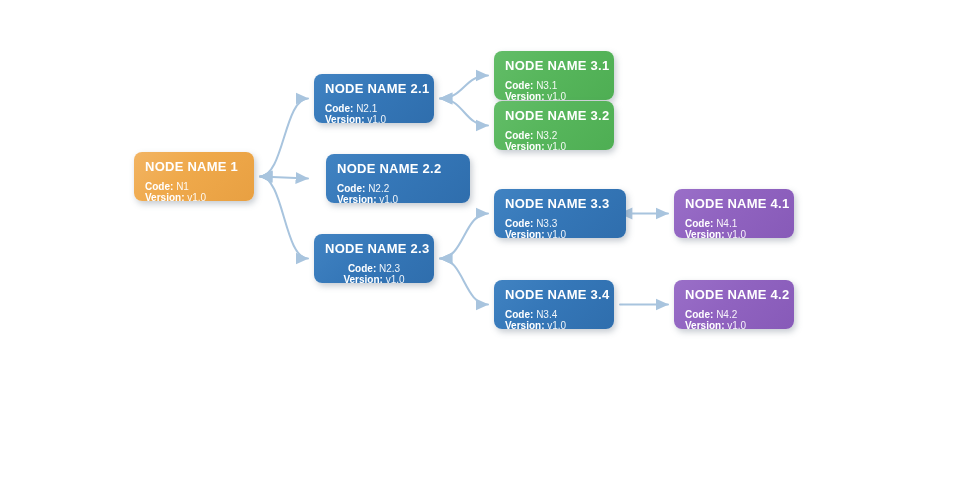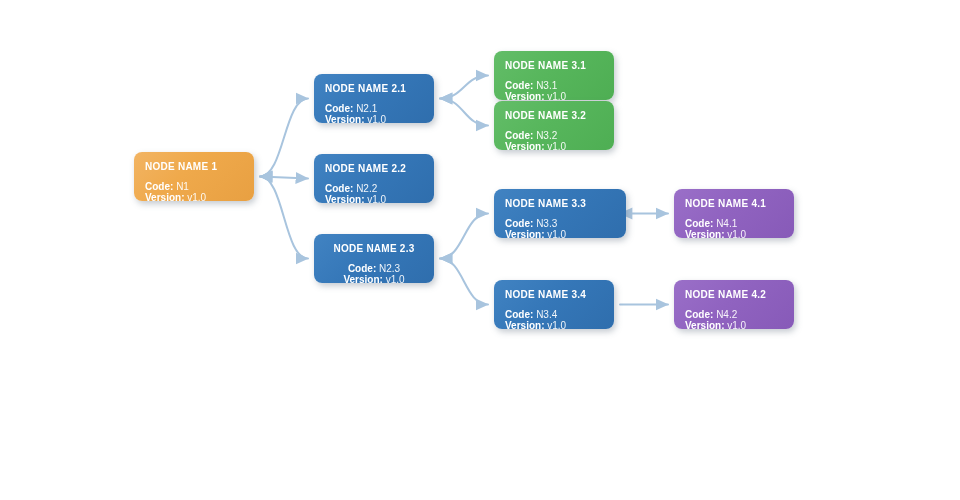--- a/index.html
+++ b/index.html
@@ -32,21 +32,21 @@
   .node {
     position: absolute;
     box-sizing: border-box;
     border-radius: 8px;
     padding: 9px 11px 10px 11px;
     color: #ffffff;
     box-shadow: 2px 3px 6px rgba(120,130,145,0.42);
     overflow: hidden;
   }
   .node .title {
-    font-size: 10px;
+    font-size: 13px;
     font-weight: bold;
     letter-spacing: 0.25px;
     line-height: 12px;
     margin: 0 0 9px 0;
     white-space: nowrap;
   }
   .node .field {
     font-size: 10px;
     line-height: 10.5px;
     white-space: nowrap;
@@ -117,21 +117,21 @@
     <p class="field">
       <span class="k">Code:</span>
       <span class="v">N2.1</span>
     </p>
     <p class="field">
       <span class="k">Version:</span>
       <span class="v">v1.0</span>
     </p>
   </div>
 
-  <div class="node theme-blue" style="left:314px; top:154px; width:120px; height:49px;">
+  <div class="node theme-blue" style="left:326px; top:154px; width:144px; height:49px;">
     <p class="title">NODE NAME 2.2</p>
     <p class="field">
       <span class="k">Code:</span>
       <span class="v">N2.2</span>
     </p>
     <p class="field">
       <span class="k">Version:</span>
       <span class="v">v1.0</span>
     </p>
   </div>

